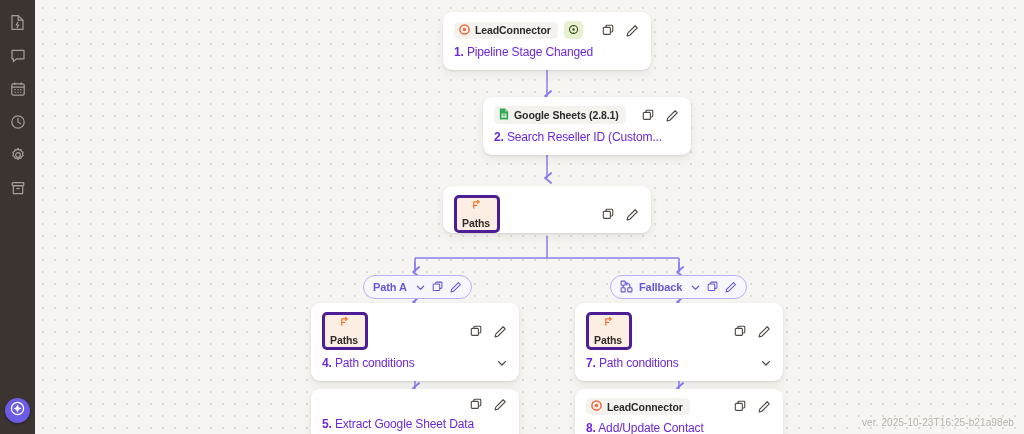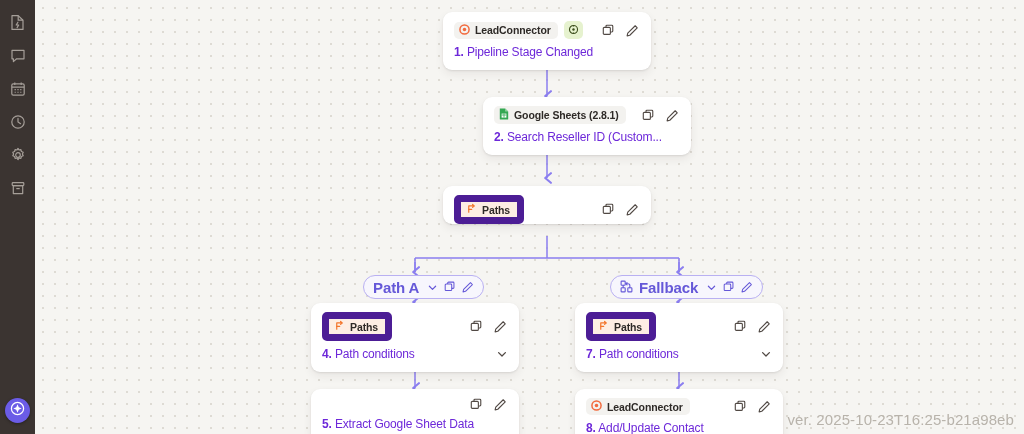--- a/index.html
+++ b/index.html
@@ -68,23 +68,24 @@
     border-radius: 5px;
     padding: 2px 7px 2px 5px;
     font-size: 10.5px;
     color: #2e2a27;
     font-weight: 600;
     letter-spacing: -.1px;
     white-space: nowrap;
   }
   .app-pill.paths-pill {
     background: #fdeee4;
-    border: 7px solid #4c1d95;
+    border: 3px solid #4c1d95;
     color: #2e2a27;
     padding: 1px 7px 1px 5px;
+    flex-direction: column;
   }
   .trigger-pill {
     display: inline-flex; align-items: center; justify-content: center;
     background: #e6f2cf;
     border-radius: 5px;
     width: 19px; height: 18px;
   }
   .head-actions {
     margin-left: auto;
     display: flex; align-items: center; gap: 11px;
@@ -107,34 +108,34 @@
 
   
   .path-chip {
     position: absolute;
     display: flex; align-items: center; gap: 6px;
     height: 24px;
     padding: 0 9px;
     background: #f7f6fd;
     border: 1px solid #b9b0f2;
     border-radius: 13px;
-    font-size: 15px;
+    font-size: 11px;
     font-weight: 600;
     color: #6558d8;
     letter-spacing: -.1px;
     z-index: 6;
     cursor: pointer;
     white-space: nowrap;
   }
   .path-chip .chip-icons { display: flex; align-items: center; gap: 6px; margin-left: 2px; }
 
   
   #version {
     position: absolute; right: 10px; bottom: 6px;
-    font-size: 15px;
+    font-size: 10px;
     color: #b8b3ab;
     letter-spacing: .1px;
     z-index: 8;
     font-family: "Liberation Sans", sans-serif;
   }
 </style>
 </head>
 <body>
 
 <div id="app">

